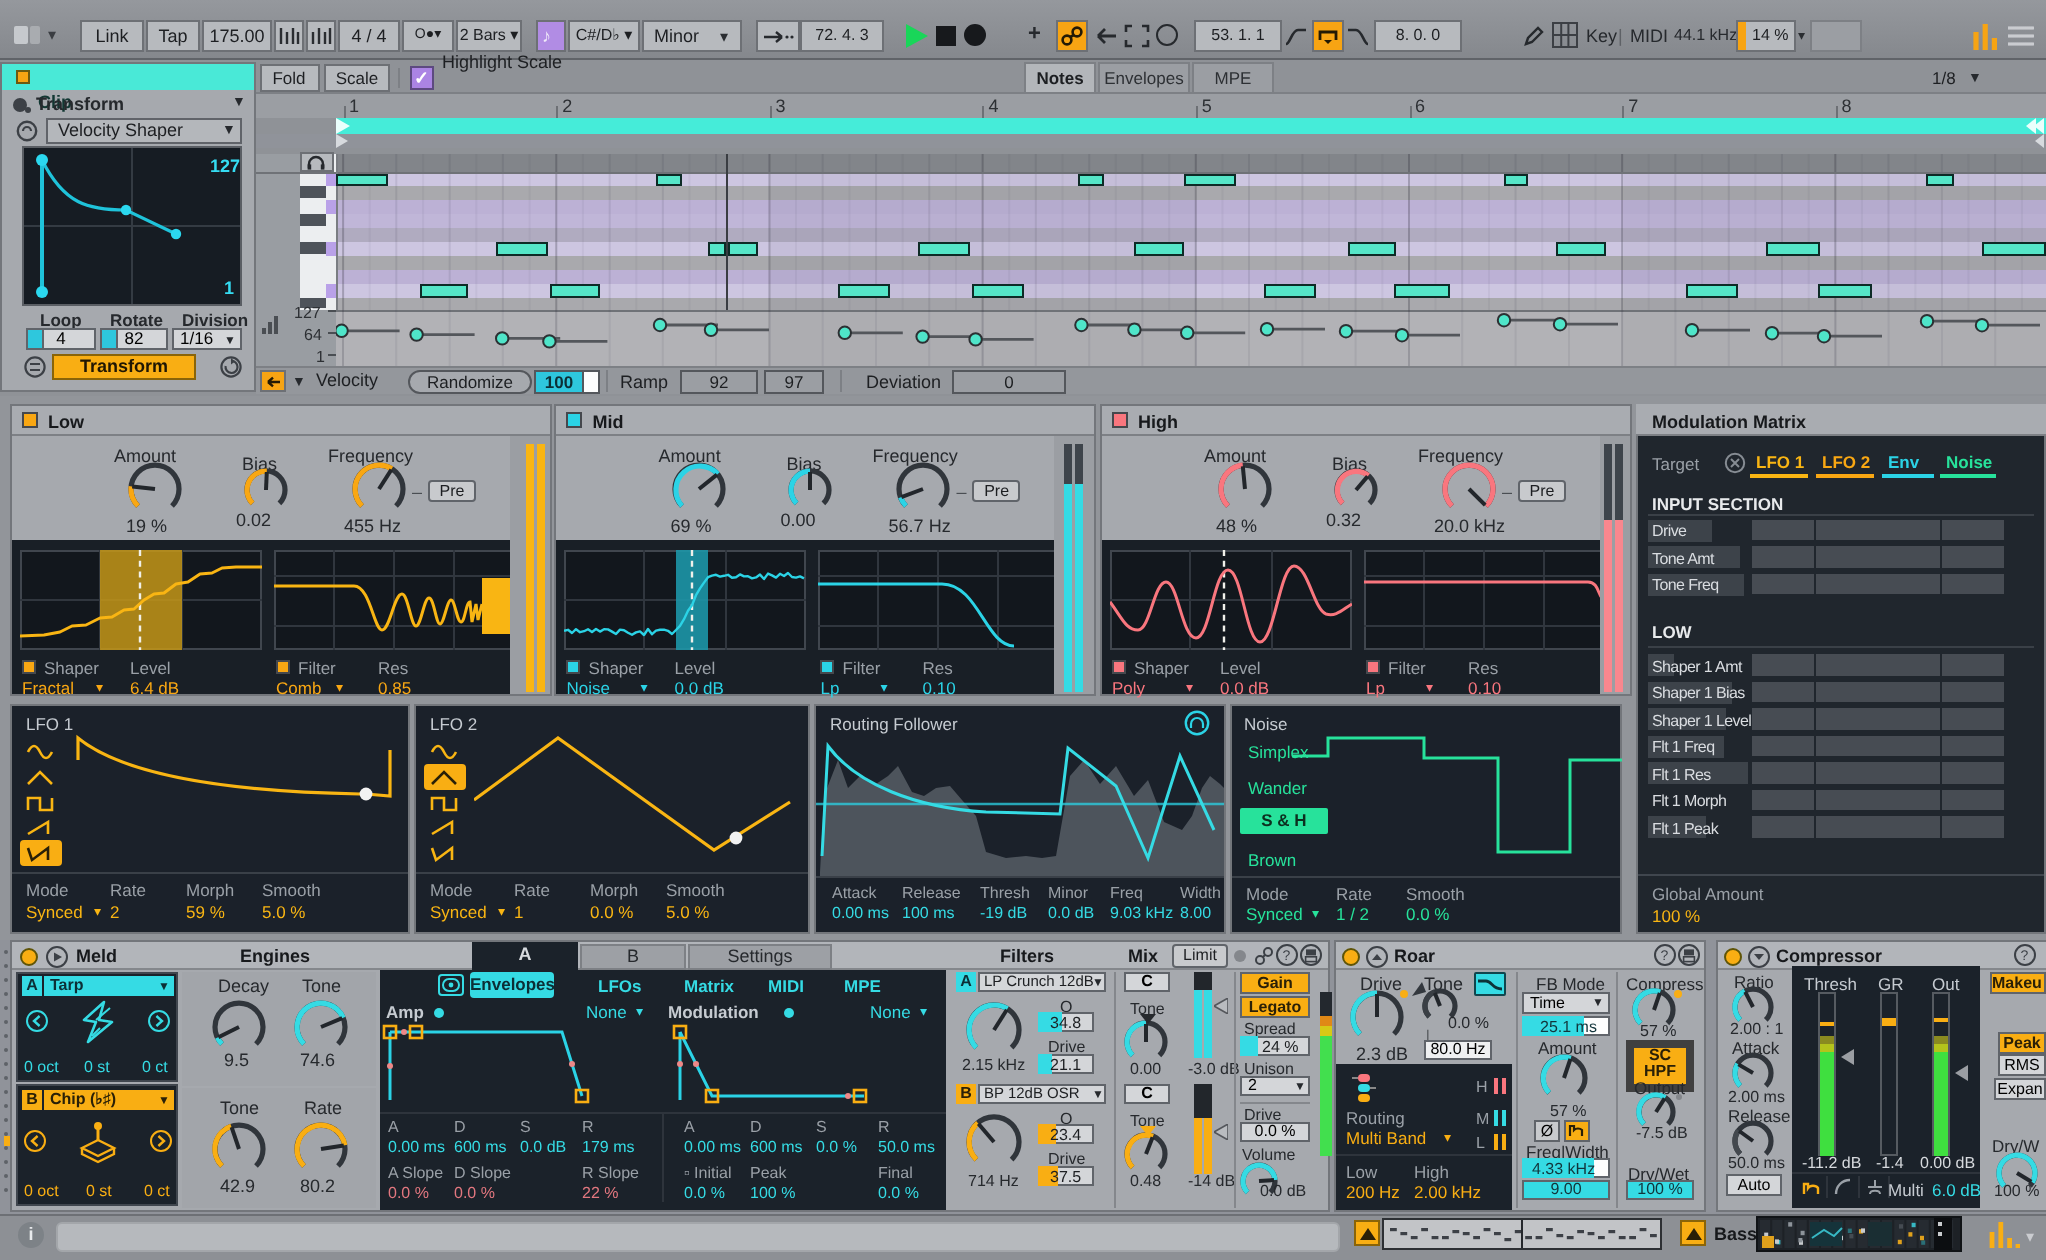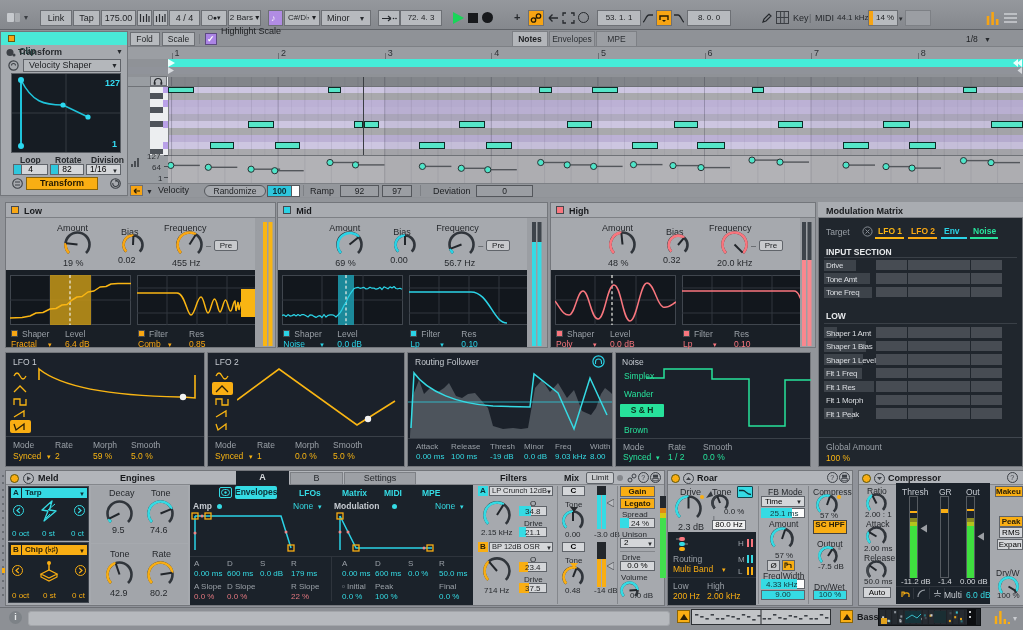--- a/index.html
+++ b/index.html
@@ -1208,21 +1208,21 @@
 <div class="" style="left:761px;top:590px;width:44px;height:10px;background:#35dbe4;border:1px solid #60646a;font-size:8px;line-height:8px;text-align:center;color:#12353b">9.00</div>
 <div class="" style="left:808px;top:486px;width:1px;height:118px;background:#84878c"></div>
 <div class="t" style="left:813px;top:487px;font-size:8.5px;color:#26292d">Compress</div>
 <svg class="abs" style="left:816px;top:494px" width="22" height="22" viewBox="0 0 22 22">
     <path d="M4.3 17.7 A9.5 9.5 0 1 1 17.7 17.7" stroke="#30353b" stroke-width="2.6" fill="none"></path>
     <path d="M4.3 17.7 A9.5 9.5 0 0 1 14.1 2.0" stroke="#35dbe4" stroke-width="2.6" fill="none"></path>
     <line x1="11.0" y1="11.0" x2="13.9" y2="2.5" stroke="#22262b" stroke-width="2"></line>
   </svg>
 <div class="" style="left:837px;top:495px;width:4px;height:4px;background:#f9ae13;border-radius:50%"></div>
 <div class="t" style="left:820px;top:511px;font-size:8px;color:#26292d">57 %</div>
-<div class="" style="left:813px;top:520px;width:34px;height:14px;background:#f9ae13;border:1px solid #404040;font-size:8px;font-weight:bold;line-height:8px;text-align:center;color:#2a2007">SC HPF</div>
+<div class="" style="left:813px;top:520px;width:34px;height:26px;background:#f9ae13;border:4px solid #404040;font-size:8px;font-weight:bold;line-height:8px;text-align:center;color:#2a2007">SC HPF</div>
 <div class="t" style="left:817px;top:539px;font-size:8.5px;color:#26292d">Output</div>
 <svg class="abs" style="left:818px;top:546px" width="20" height="20" viewBox="0 0 20 20">
     <path d="M4.0 16.0 A8.5 8.5 0 1 1 16.0 16.0" stroke="#30353b" stroke-width="2.6" fill="none"></path>
     <path d="M4.0 16.0 A8.5 8.5 0 0 1 14.6 2.8" stroke="#35dbe4" stroke-width="2.6" fill="none"></path>
     <line x1="10.0" y1="10.0" x2="14.3" y2="3.2" stroke="#22262b" stroke-width="2"></line>
   </svg>
 <div class="" style="left:838px;top:547px;width:3px;height:3px;background:#84878c;border-radius:50%"></div>
 <div class="t" style="left:818px;top:562px;font-size:8px;color:#26292d">-7.5 dB</div>
 <div class="t" style="left:814px;top:582px;font-size:8.5px;color:#26292d">Dry/Wet</div>
 <div class="" style="left:813px;top:590px;width:34px;height:10px;background:#35dbe4;border:1px solid #60646a;font-size:8px;line-height:8px;text-align:center;color:#12353b">100 %</div>

